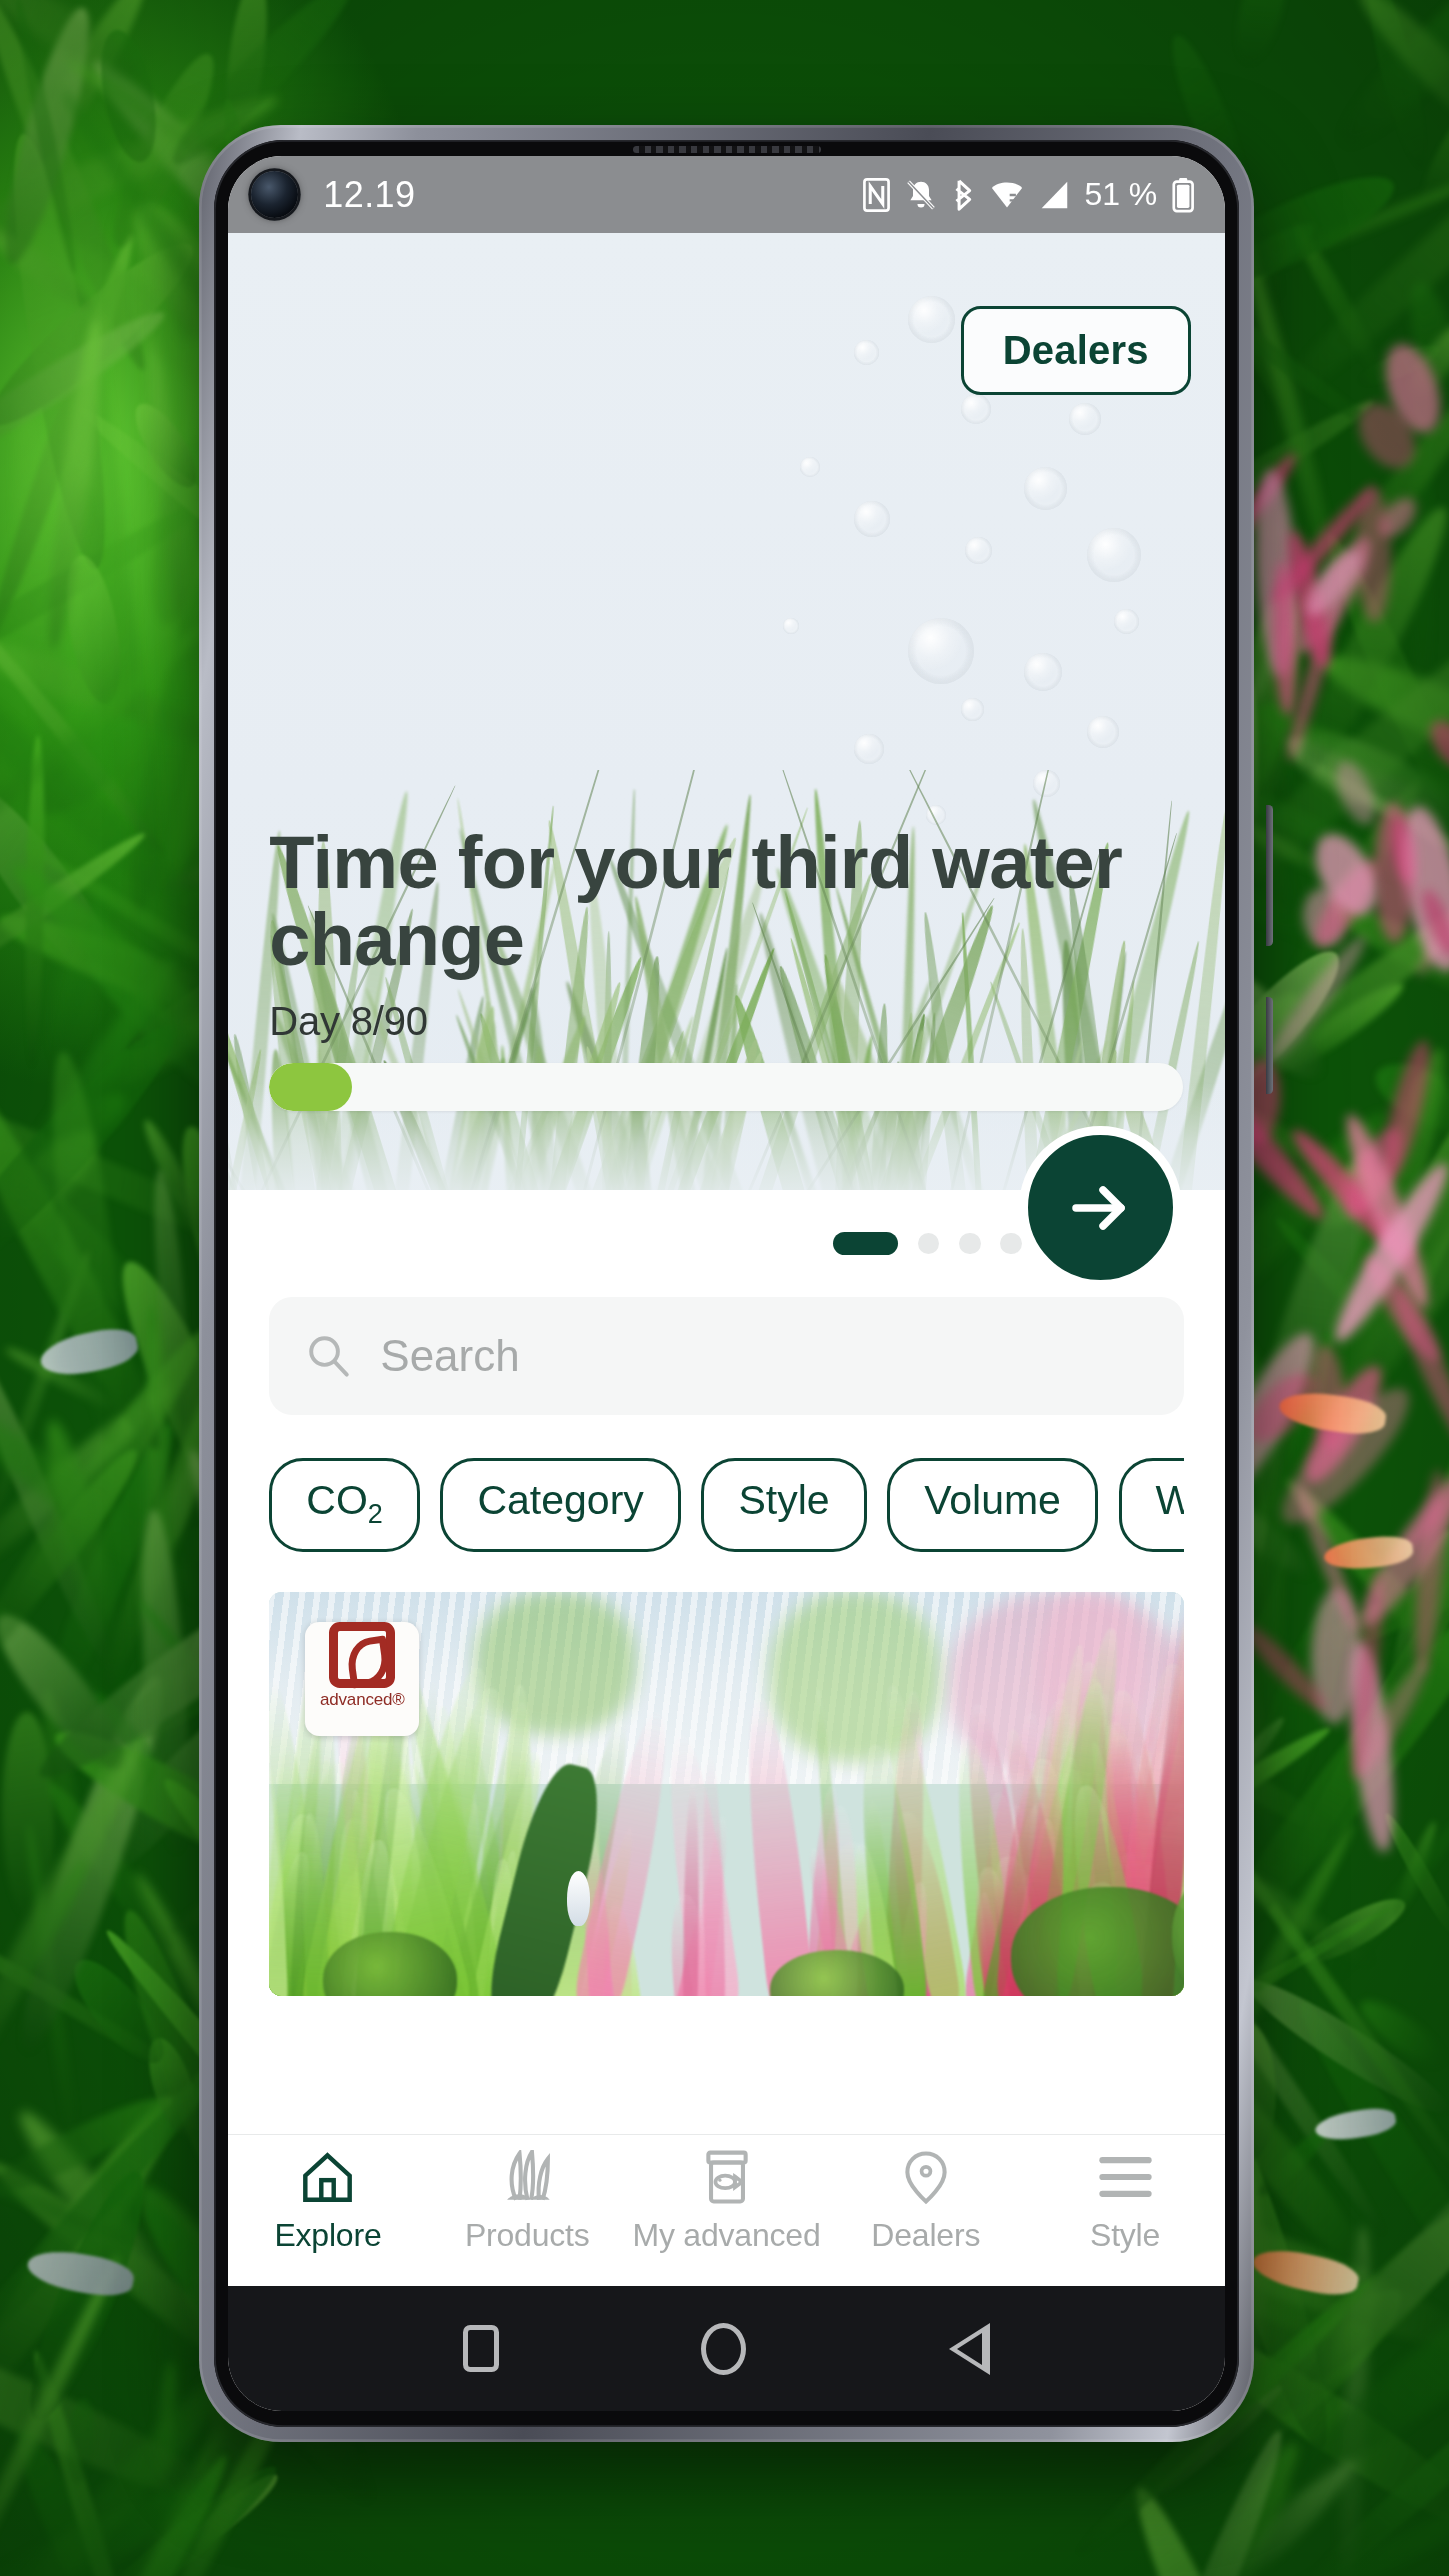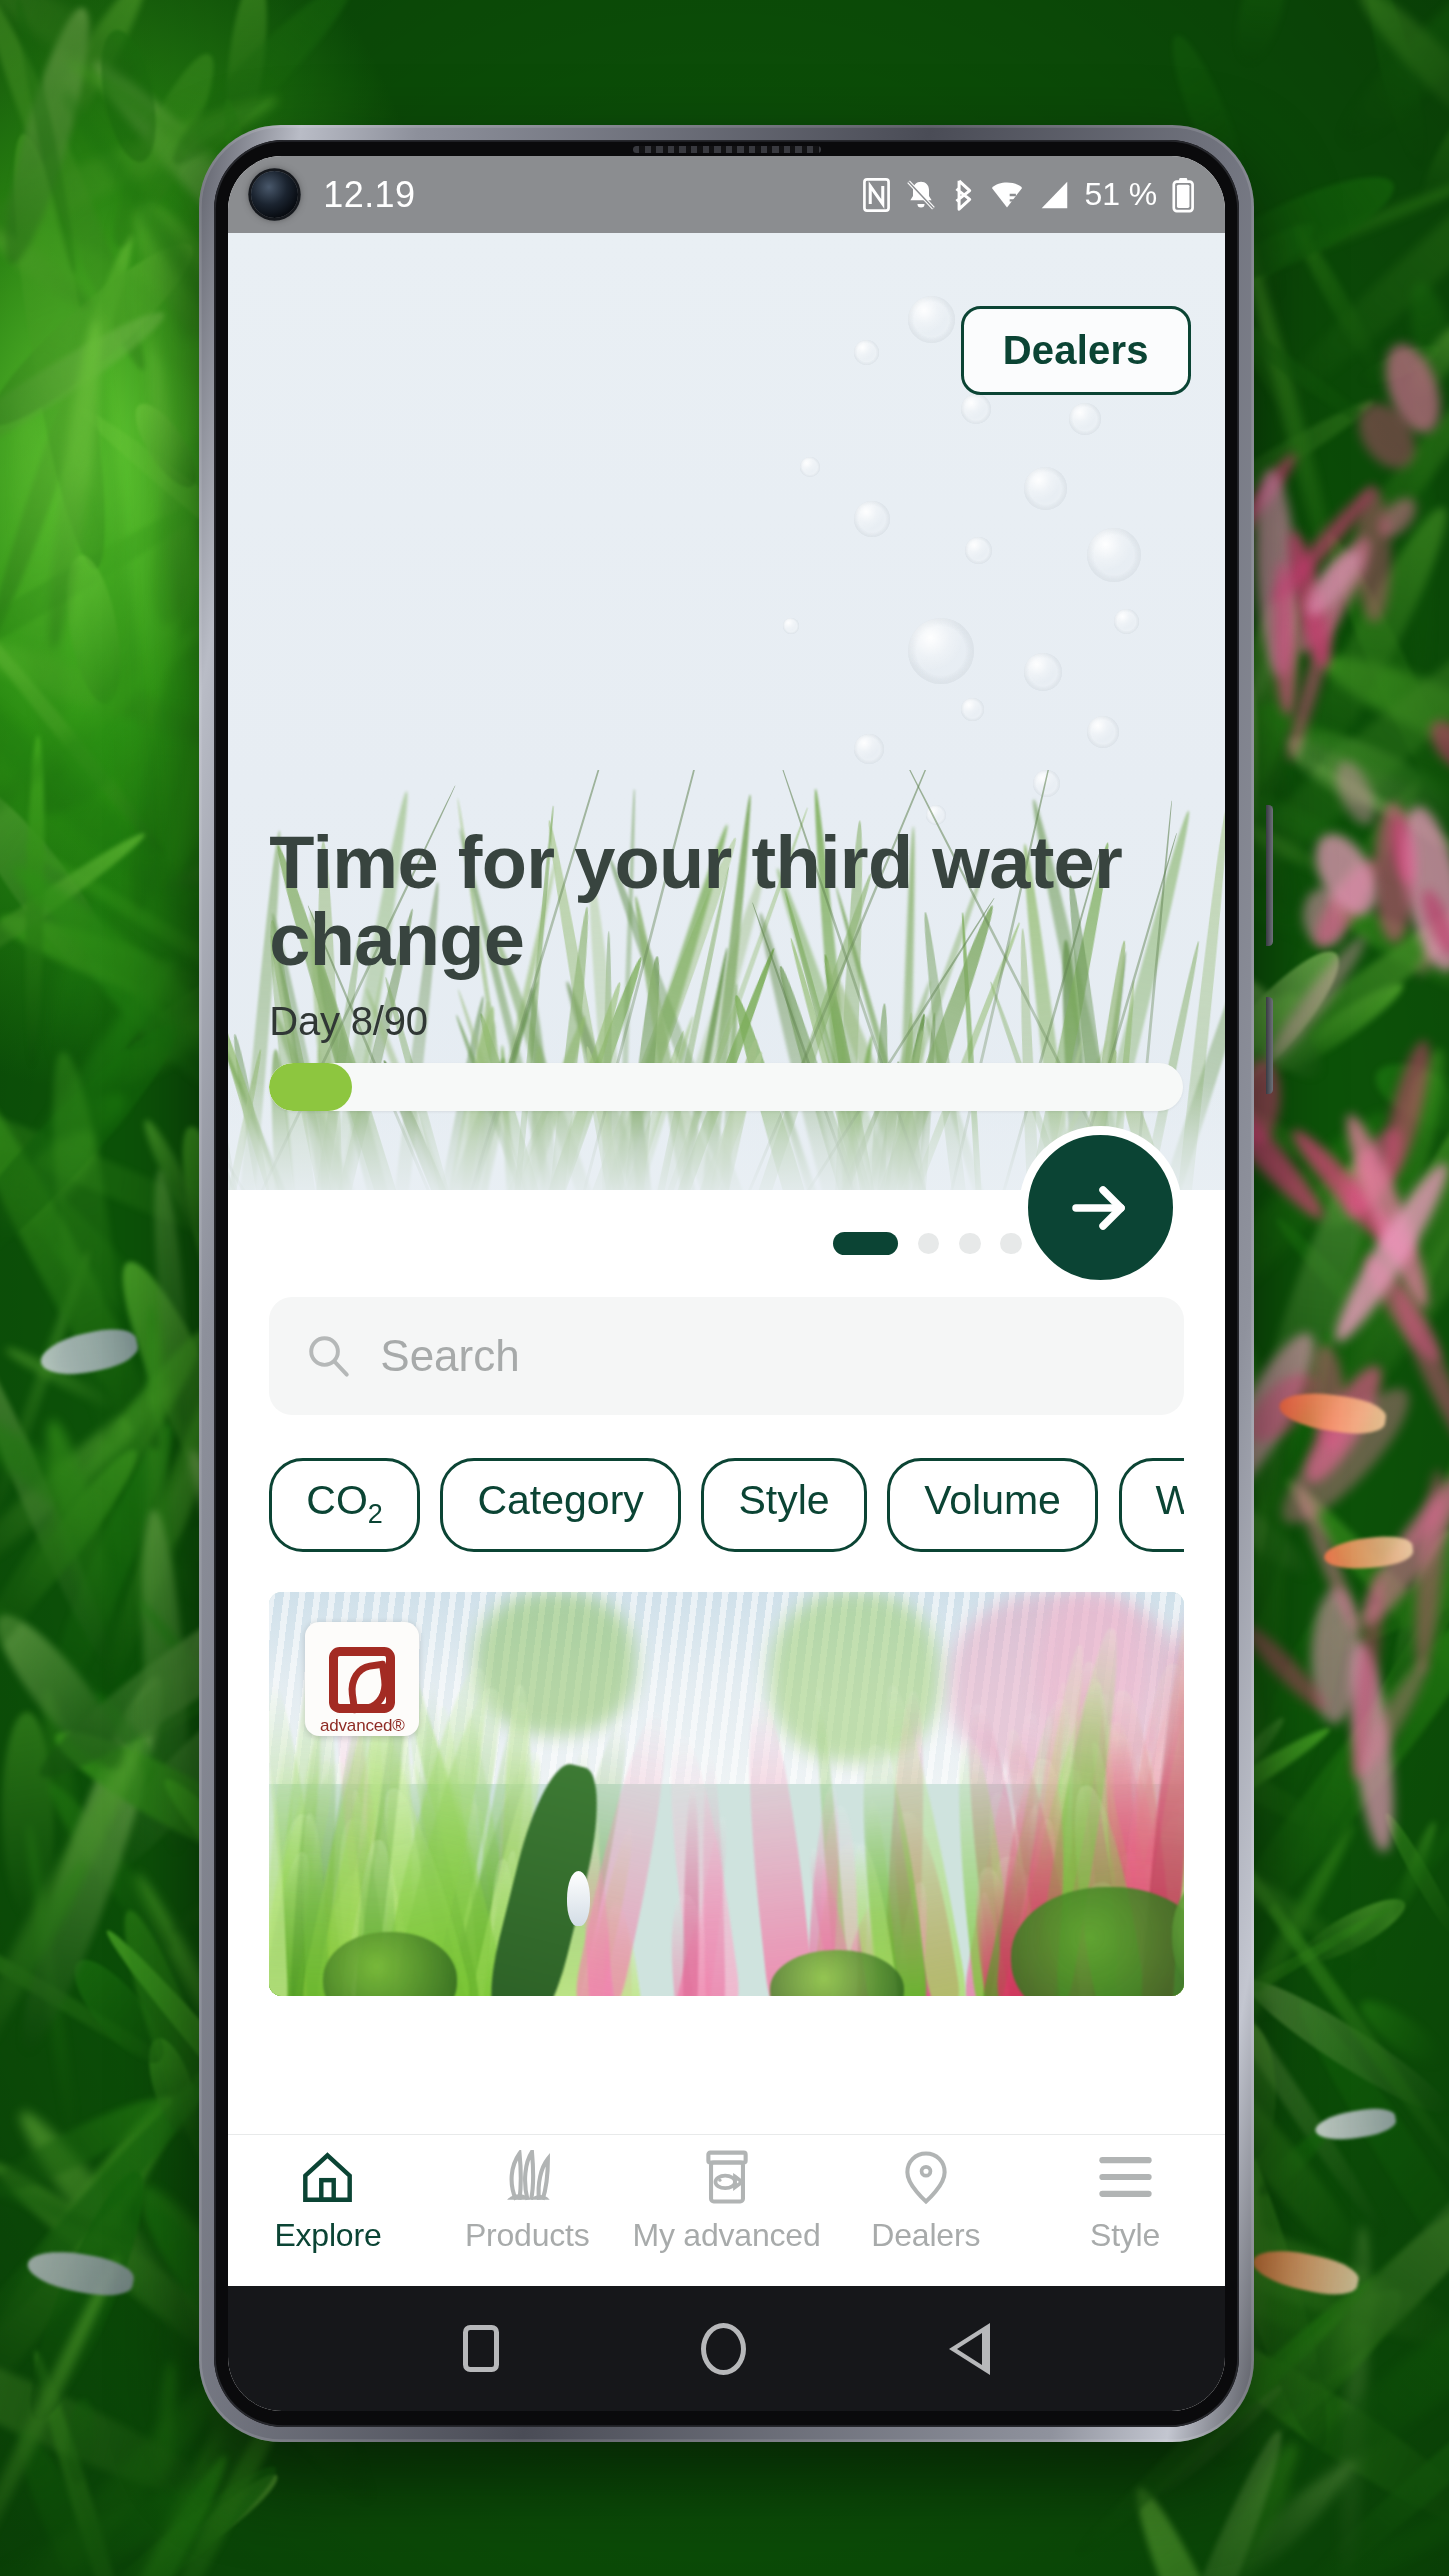--- a/index.html
+++ b/index.html
@@ -293,21 +293,21 @@
     width: 23px; height: 55px; border-radius: 50% 50% 44% 44%;
     background: linear-gradient(180deg,#ffffff,#d3dde6);
     filter: blur(0.5px);
   }
   #aq-badge {
     position: absolute; left: 36px; top: 30px;
     width: 114px; height: 114px;
     background: #fdfcfa;
     border-radius: 14.3px;
     display: flex; flex-direction: column;
-    align-items: center; justify-content: flex-end;
+    align-items: center; justify-content: flex-start;
     gap: 2.7px;
     box-shadow: 0 1.8px 6.3px rgba(0,0,0,.17);
     z-index: 4;
   }
   #aq-badge-mark {
     width: 66px; height: 66px;
     border: 9.8px solid #a32b23;
     border-radius: 10.7px;
     position: relative;
   }

